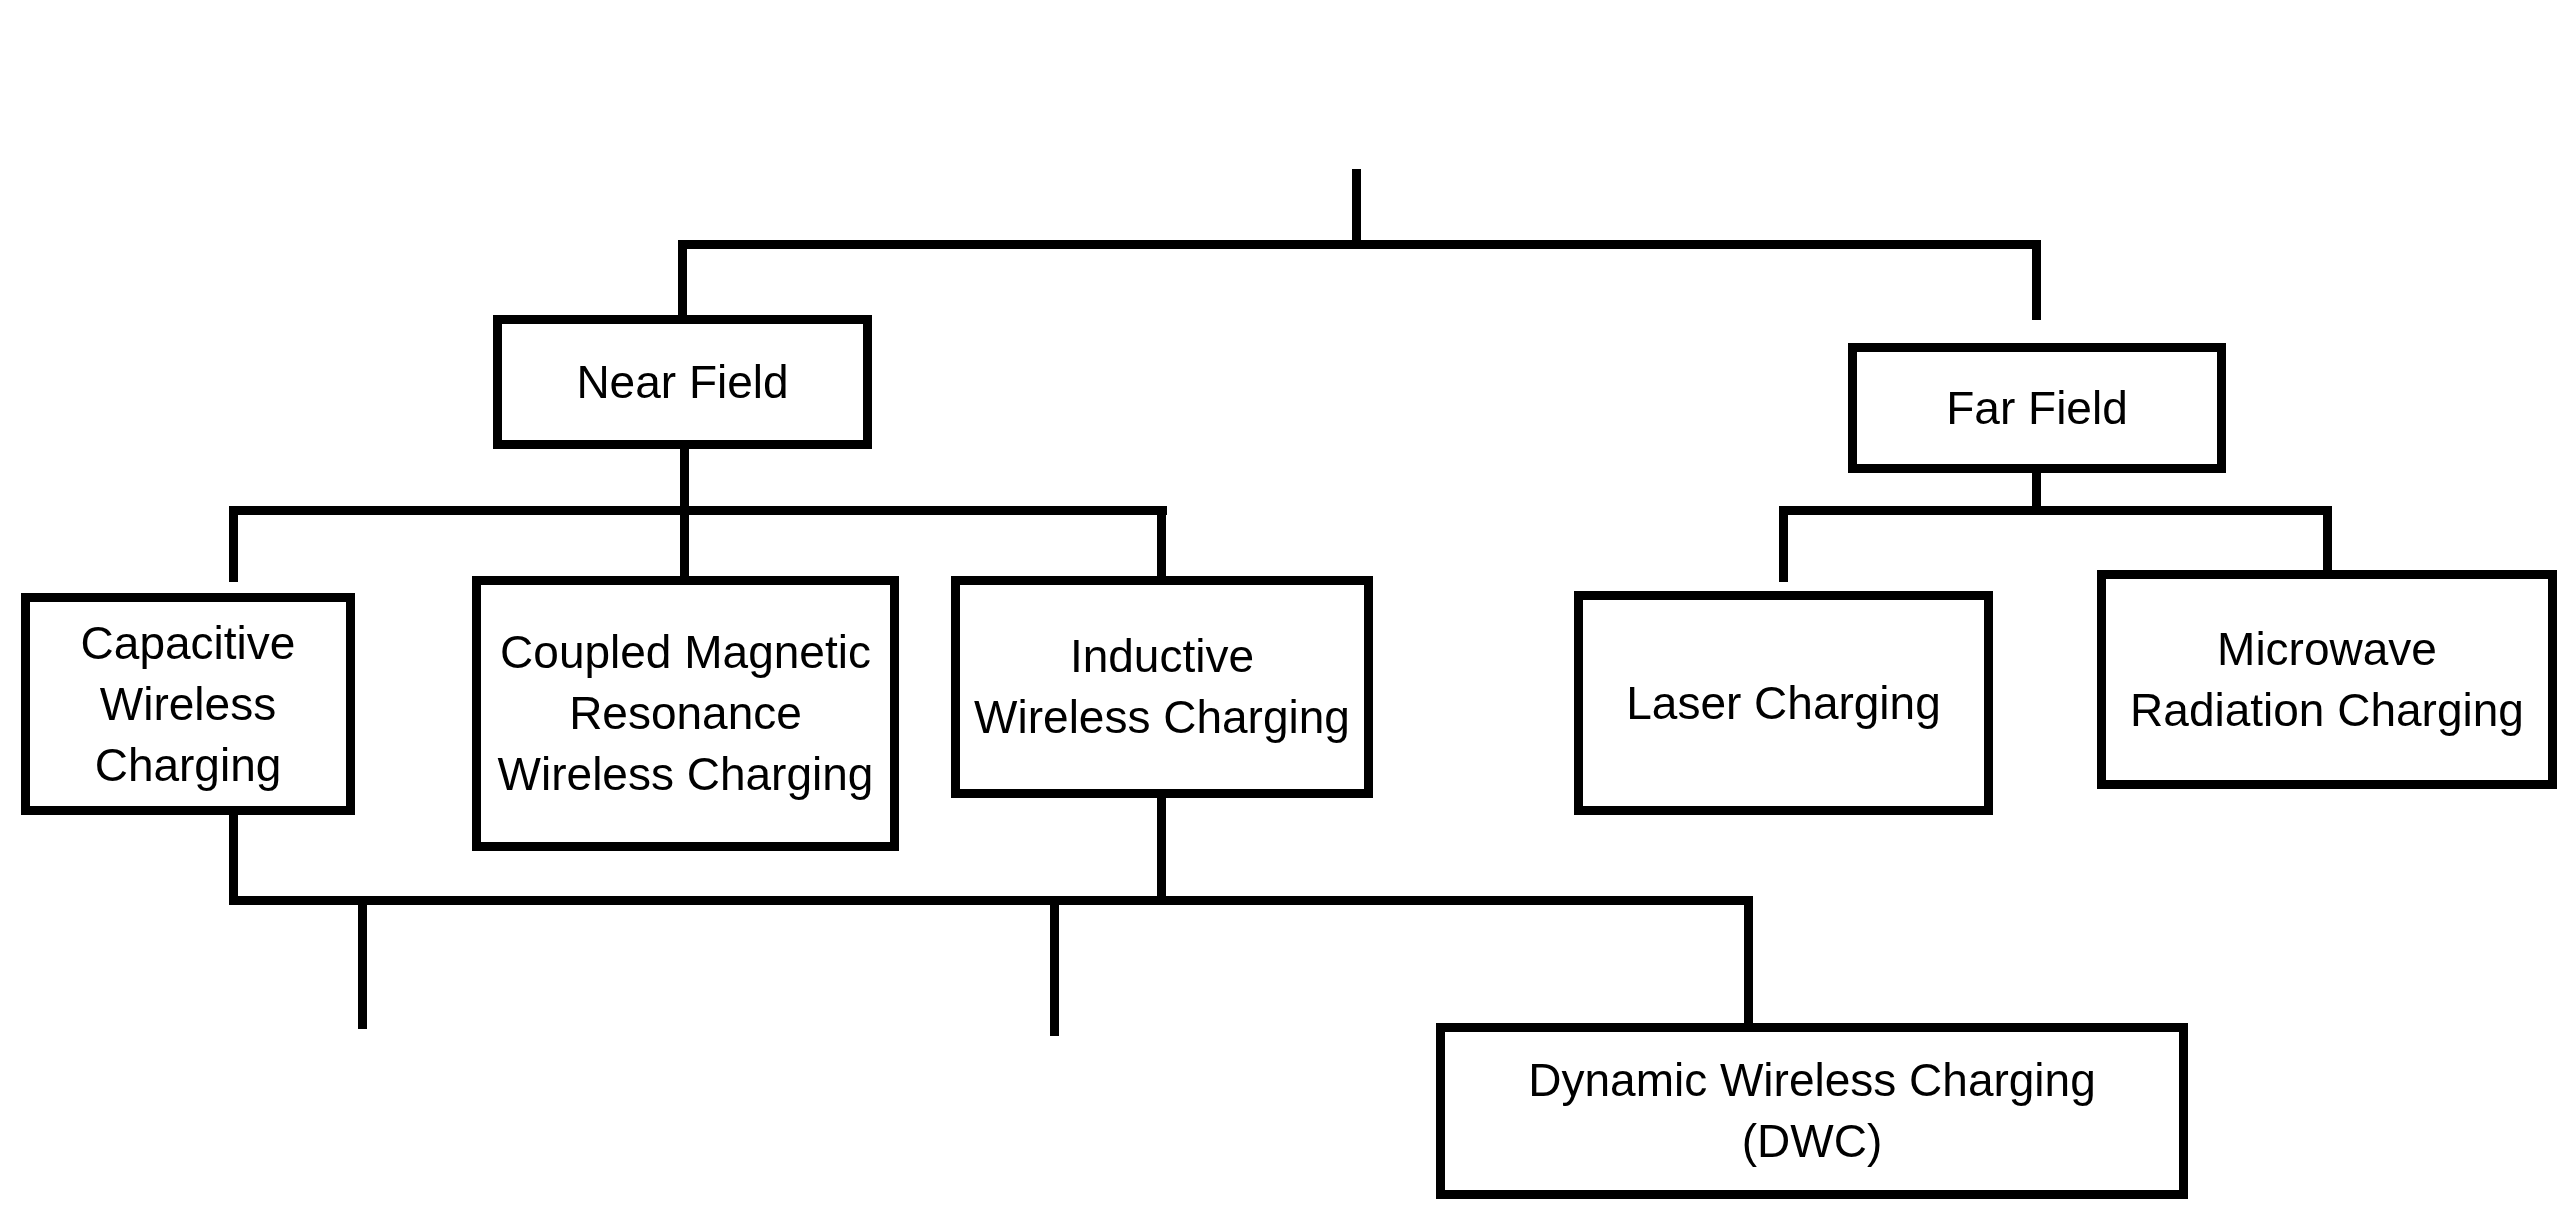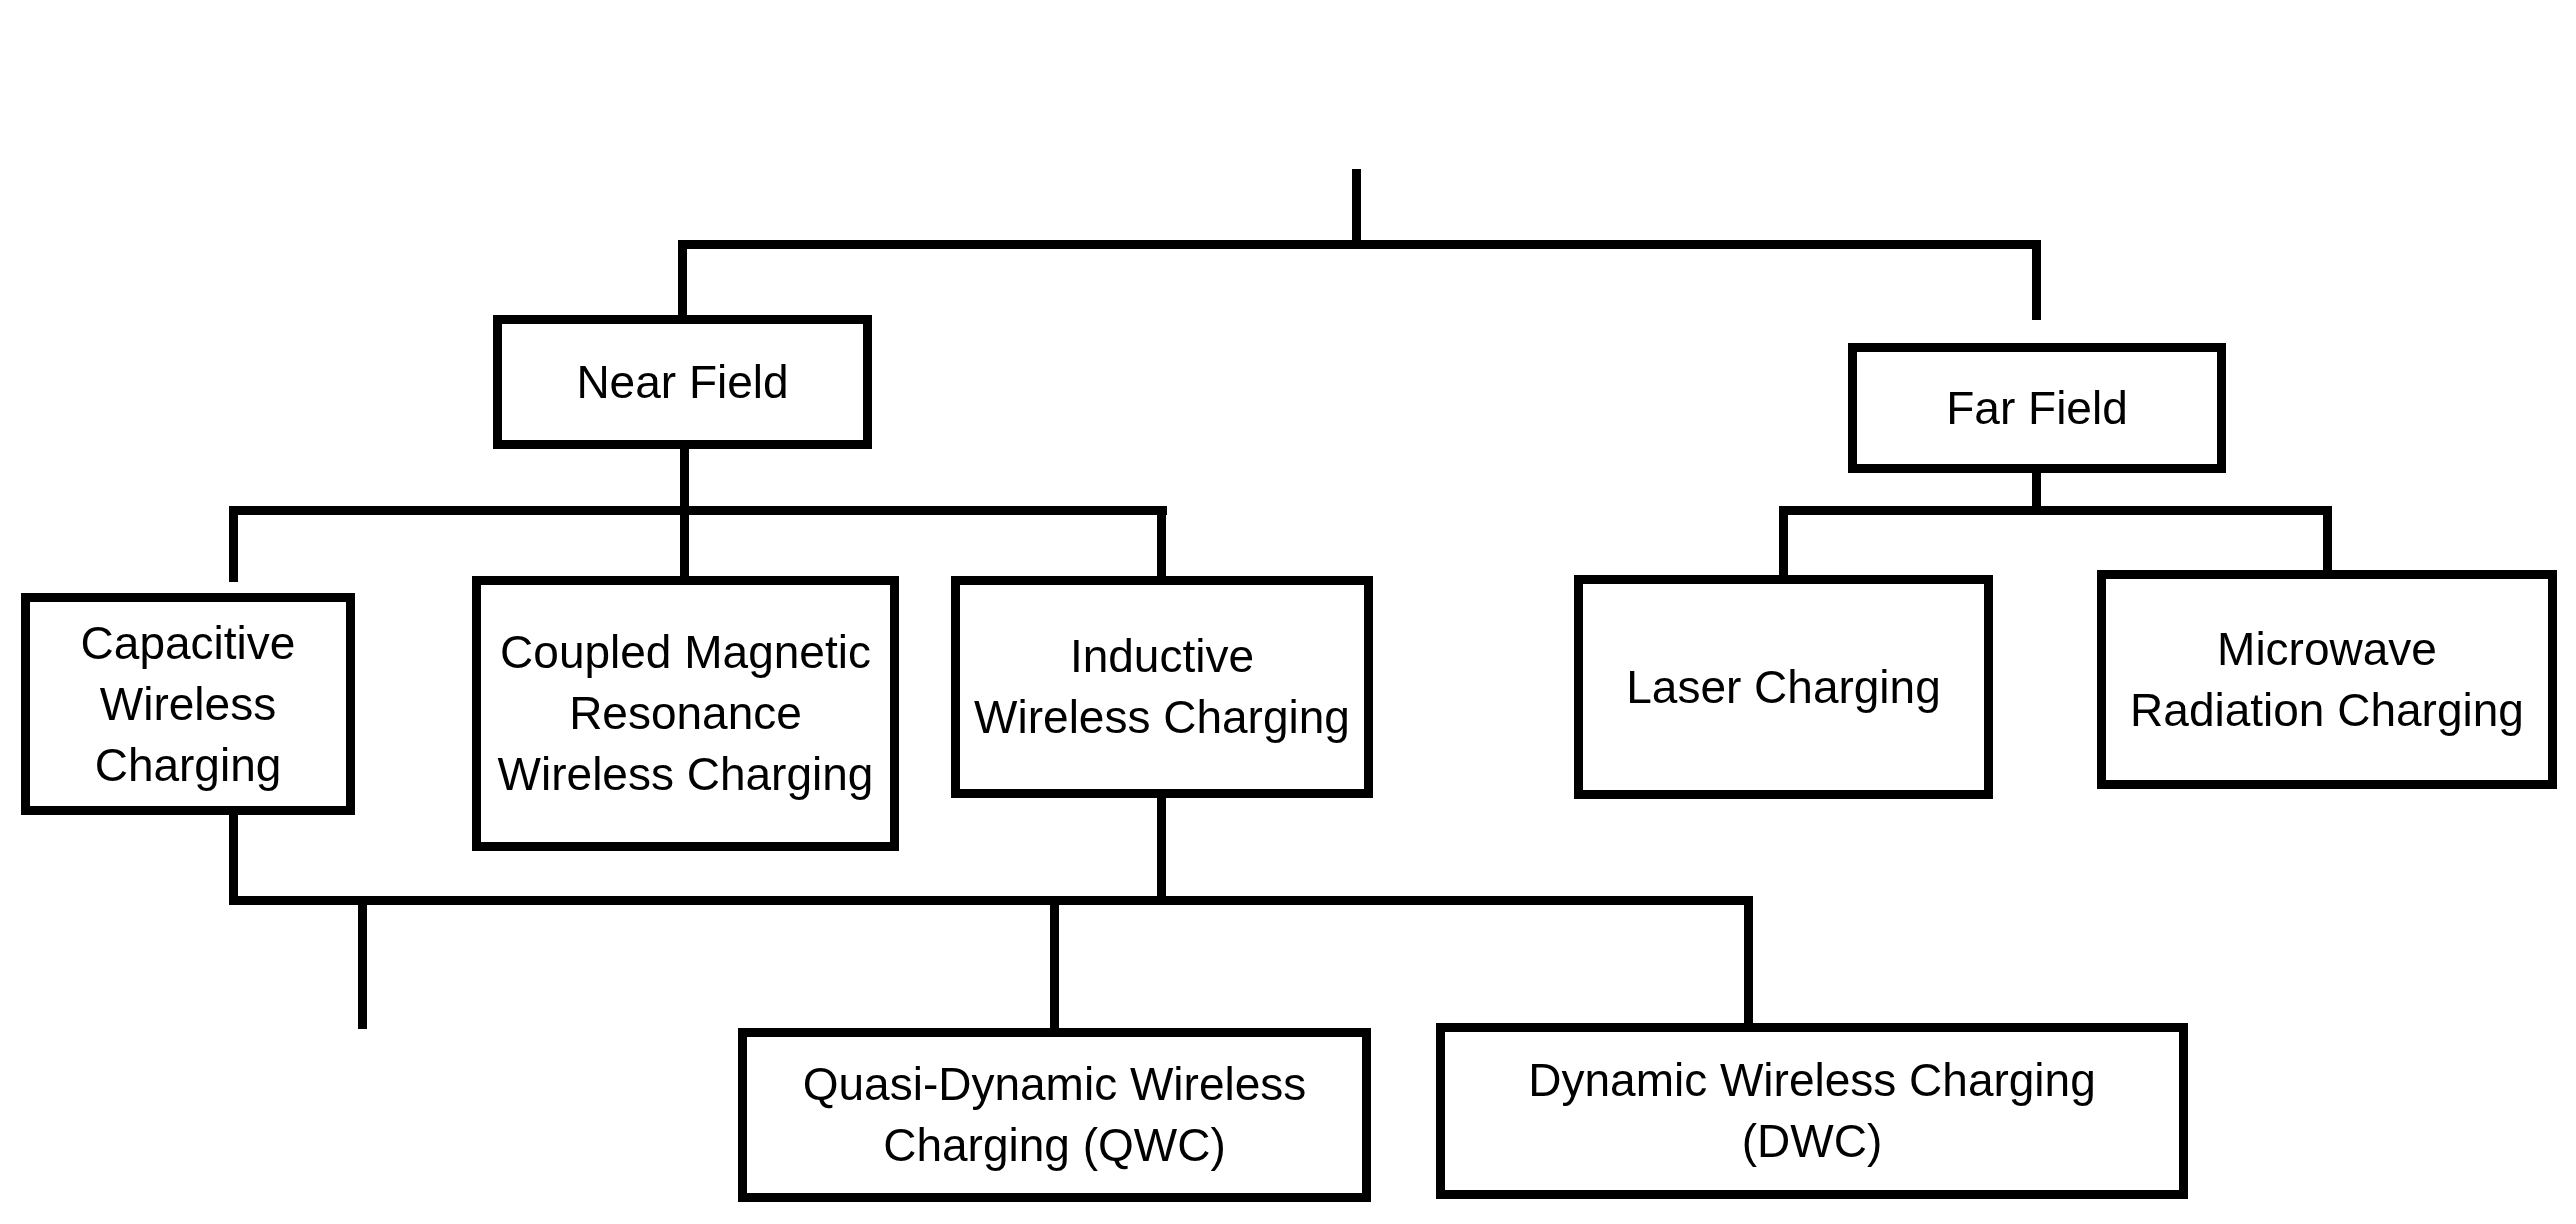--- a/index.html
+++ b/index.html
@@ -59,21 +59,21 @@
   .l3-dropB  { left: 1050px; top: 896px; width: 8.9px;   height: 140px; }
   .l3-dropC  { left: 1744px; top: 896px; width: 8.9px;   height: 135px; }
 
   
   .n-root       { left: 942px; top: 22.5px;   width: 829px; height: 153px; }
   .n-near       { left: 493px;  top: 315px;  width: 379px;  height: 134px; }
   .n-far        { left: 1848px; top: 315px;  width: 378px;  height: 130px; margin-top: 28px; }
   .n-capacitive { left: 21px;   top: 593px;  width: 334px;  height: 222px; }
   .n-coupled    { left: 472px;  top: 576px;  width: 427px;  height: 275px; }
   .n-inductive  { left: 951px; top: 576px;  width: 422px;  height: 222px; }
-  .n-laser      { left: 1574px; top: 575px;  width: 419px;  height: 224px; }
+  .n-laser      { left: 1574px; top: 591px;  width: 419px;  height: 224px; }
   .n-microwave  { left: 2097px; top: 570px;  width: 460px;  height: 219px; }
   .n-swc        { left: 45px;   top: 1020px; width: 635px;  height: 171px; }
   .n-qwc        { left: 738px;  top: 1028px; width: 633px;  height: 174px; }
   .n-dwc        { left: 1436px; top: 1023px; width: 752px;  height: 176px; }
 </style>
 </head>
 <body>
 
 <div class="canvas">
 
@@ -105,19 +105,17 @@
   <div class="node n-capacitive">Capacitive
 Wireless Charging</div>
   <div class="node n-coupled">Coupled Magnetic
 Resonance
 Wireless Charging</div>
   <div class="node n-inductive">Inductive
 Wireless Charging</div>
   <div class="node n-laser">Laser Charging</div>
   <div class="node n-microwave">Microwave
 Radiation Charging</div>
-  <div class="node n-qwc">Quasi-Dynamic Wireless
-Charging (QWC)</div>
   <div class="node n-dwc">Dynamic Wireless Charging
 (DWC)</div>
 
 </div>
 
 
 </body></html>

